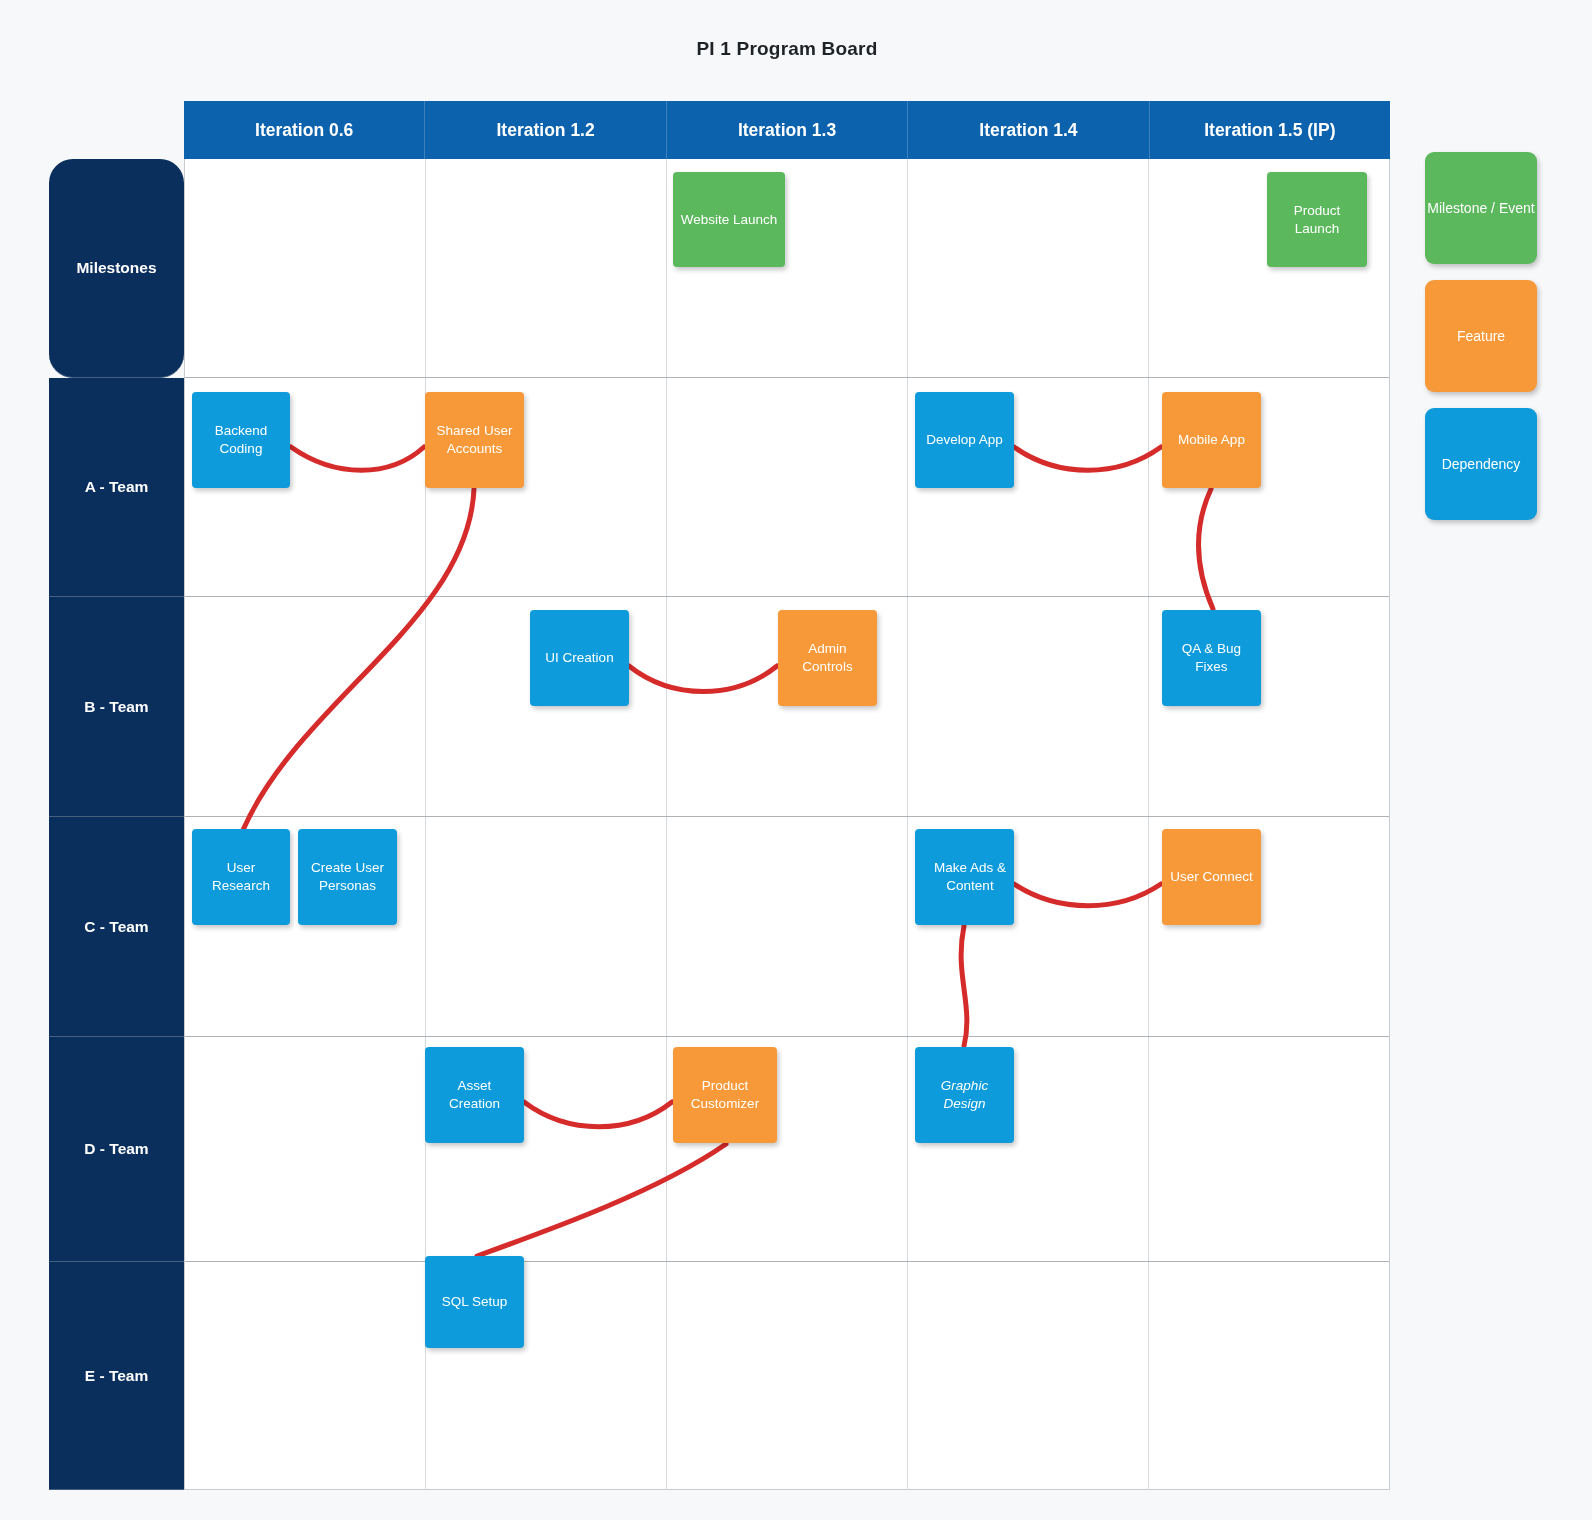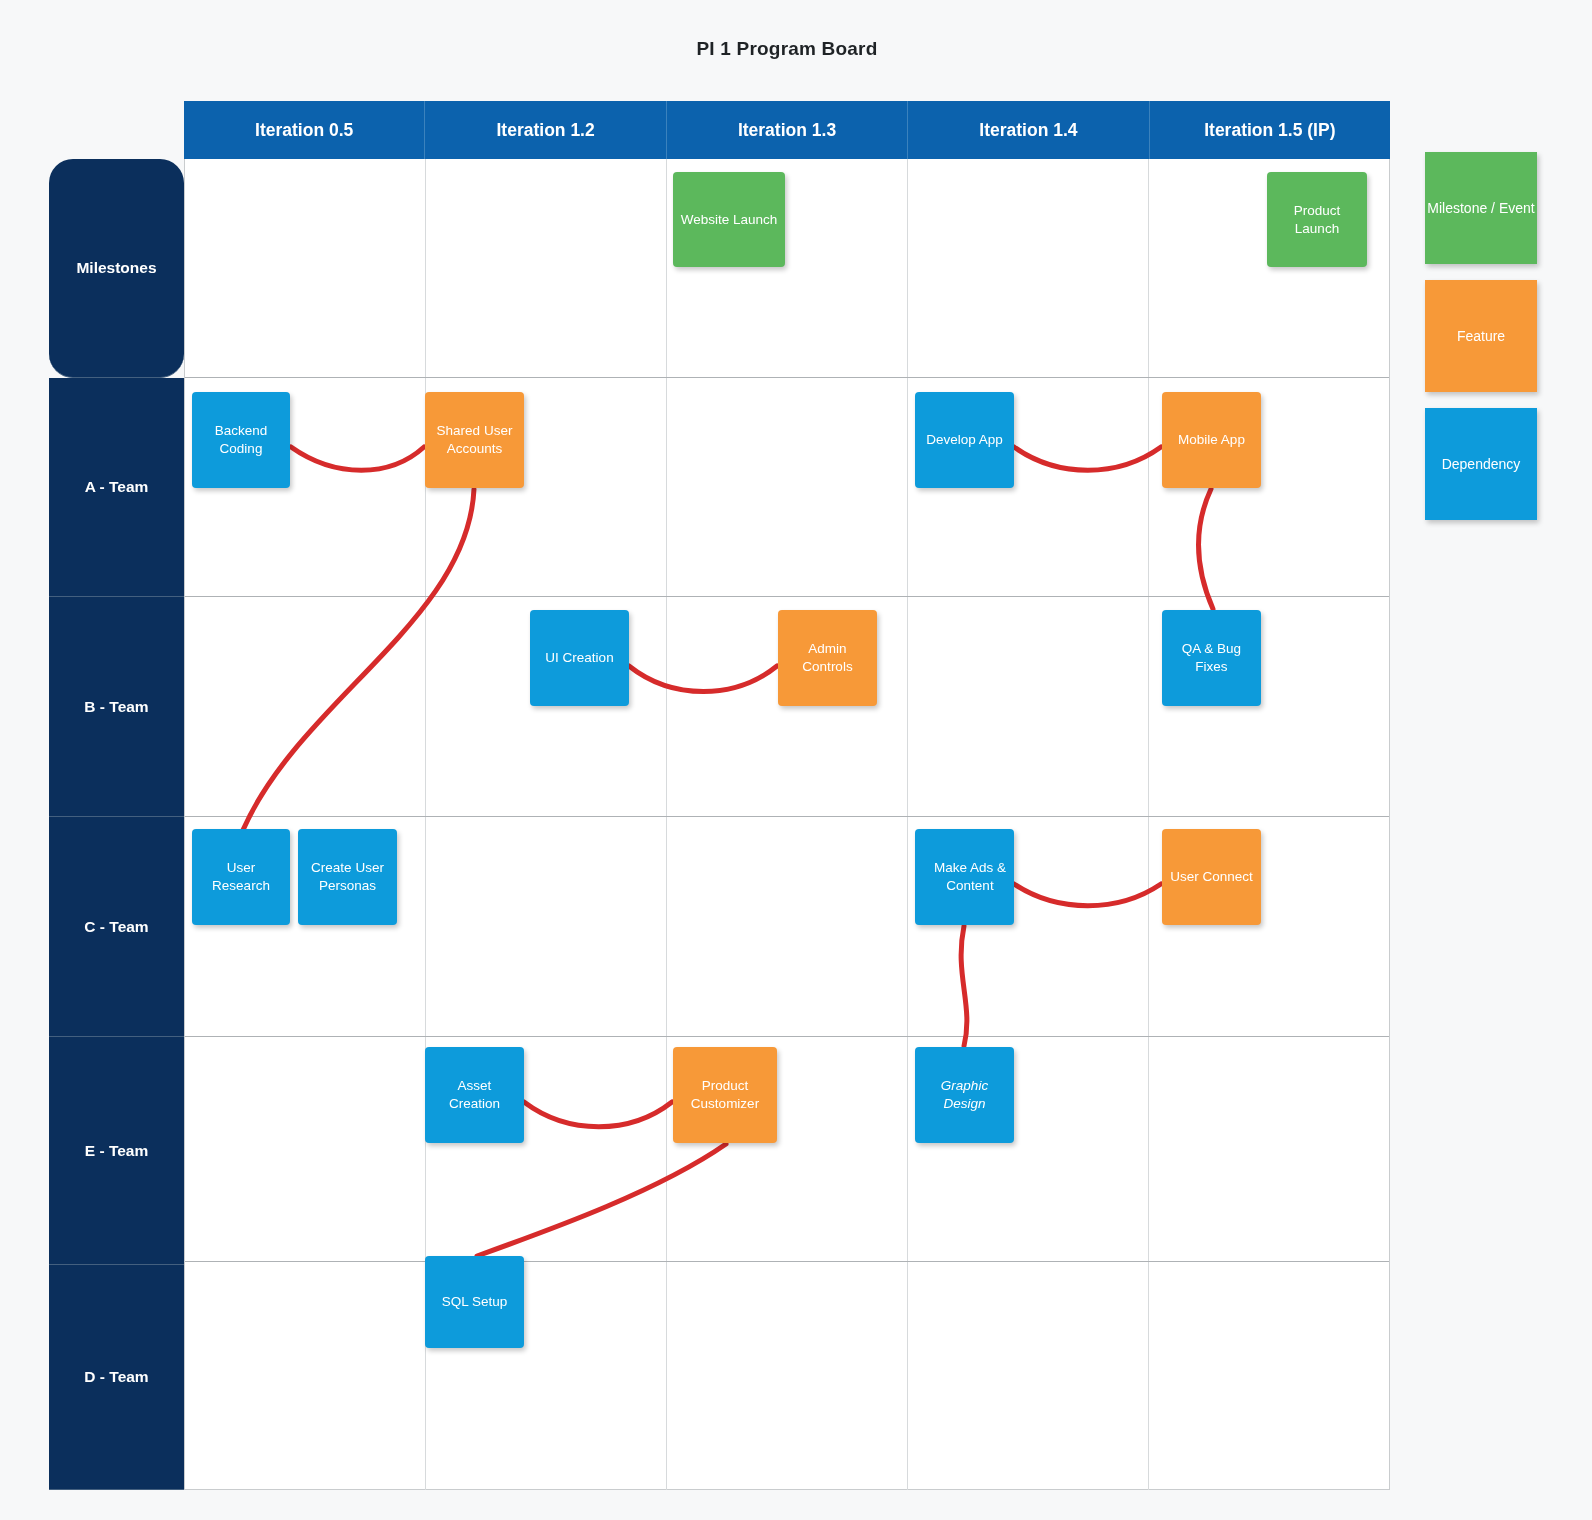--- a/index.html
+++ b/index.html
@@ -139,21 +139,21 @@
   
   .legend {
     position: absolute;
     left: 1425px;
     top: 152px;
     width: 112px;
   }
   .legend-item {
     width: 112px;
     height: 112px;
-    border-radius: 0;
+    border-radius: 9px;
     box-shadow: 2px 3px 5px rgba(0,0,0,0.22);
     color: #ffffff;
     font-size: 14px;
     line-height: 1.35;
     display: flex;
     align-items: center;
     justify-content: center;
     text-align: center;
     margin-bottom: 16px;
     cursor: pointer;
@@ -163,34 +163,34 @@
   .legend-item.dependency{ background: #0d9bdb; }
 </style>
 </head>
 <body>
 
 <div id="board-root">
 
   <div class="board-title">PI 1 Program Board</div>
 
   <div class="col-header-strip">
-      <div class="col-header">Iteration 0.5</div>
+      <div class="col-header">Iteration 0.6</div>
       <div class="col-header">Iteration 1.2</div>
       <div class="col-header">Iteration 1.3</div>
       <div class="col-header">Iteration 1.4</div>
       <div class="col-header">Iteration 1.5 (IP)</div>
     </div>
 
   <div class="row-header-col">
       <div class="row-header" style="height: 219px; border-radius: 24px;">Milestones</div>
       <div class="row-header" style="height: 219px;">A - Team</div>
       <div class="row-header" style="height: 220px;">B - Team</div>
       <div class="row-header" style="height: 220px;">C - Team</div>
+      <div class="row-header" style="height: 225px;">D - Team</div>
       <div class="row-header" style="height: 228px;">E - Team</div>
-      <div class="row-header" style="height: 225px;">D - Team</div>
     </div>
 
   <div class="grid-body">
       <div class="grid-row" style="height: 219px;">
         <div class="grid-cell"></div>
         <div class="grid-cell"></div>
         <div class="grid-cell"></div>
         <div class="grid-cell"></div>
         <div class="grid-cell"></div>
       </div>

